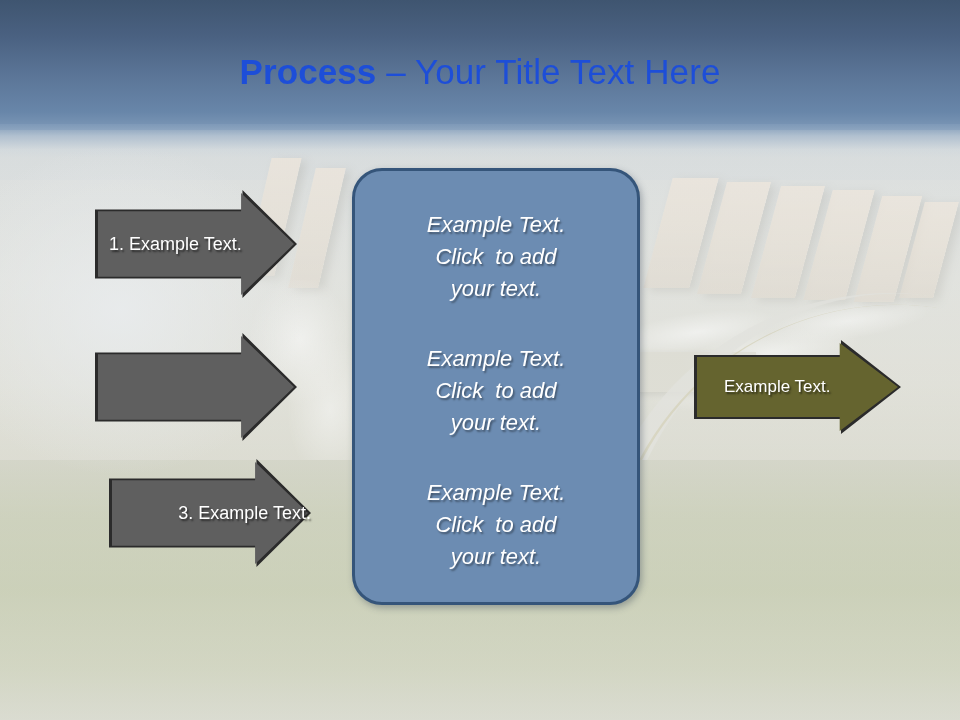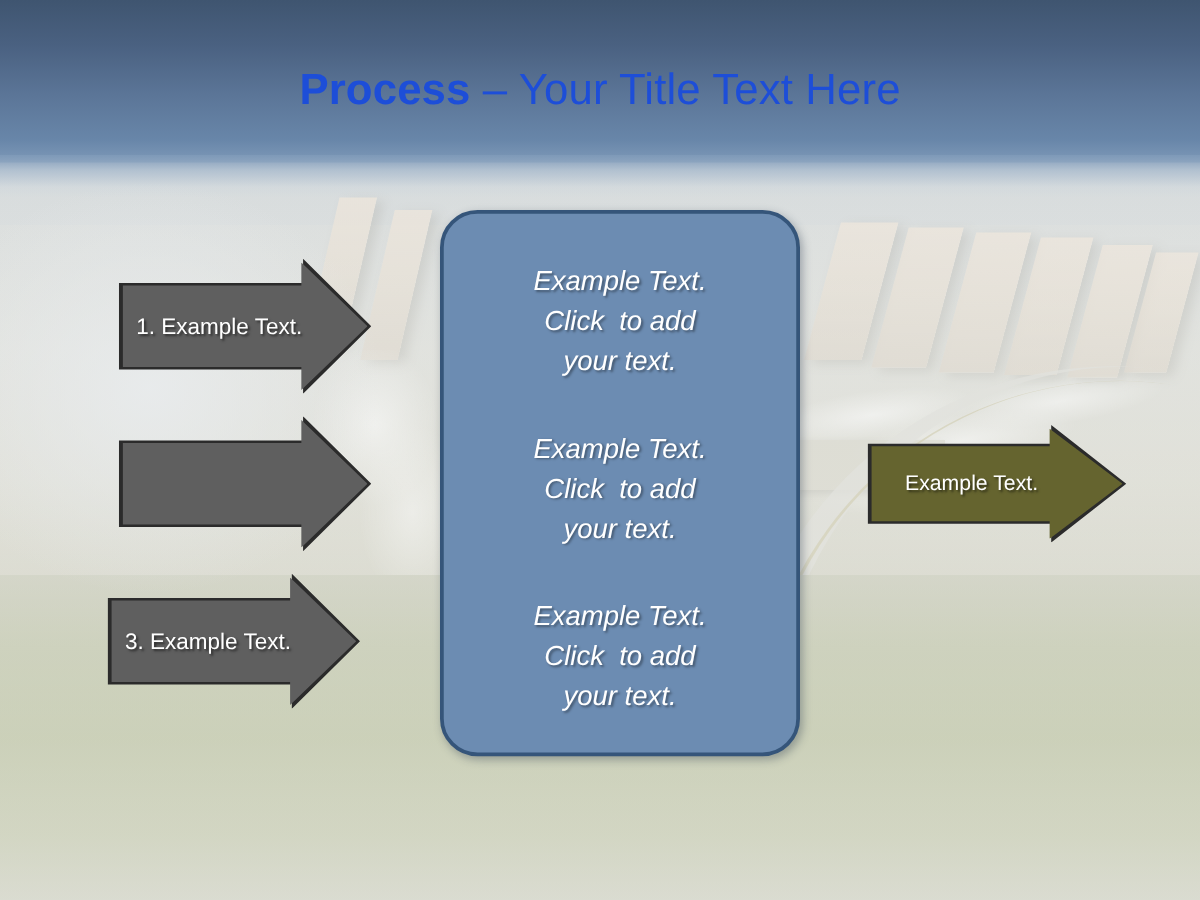--- a/index.html
+++ b/index.html
@@ -220,23 +220,23 @@
   .arrow-label {
     position: relative;
     z-index: 3;
     color: #ffffff;
     font-size: 18px;
     line-height: 22px;
     text-shadow: 1.5px 1.5px 2px rgba(0,0,0,.55);
     white-space: nowrap;
   }
 
-  .arrow-gray-1 { left: 95px; top: 207px; width: 202px; height: 108px; }
+  .arrow-gray-1 { left: 95px; top: 190px; width: 202px; height: 108px; }
   .arrow-gray-2 { left: 95px; top: 333px; width: 202px; height: 108px; }
-  .arrow-gray-3 { left: 86px; top: 459px; width: 202px; height: 108px; }
+  .arrow-gray-3 { left: 109px; top: 459px; width: 202px; height: 108px; justify-content: flex-end; }
   .arrow-gray-1 .arrow-label,
   .arrow-gray-2 .arrow-label,
   .arrow-gray-3 .arrow-label {
     margin-left: 14px;
   }
 
   .arrow-olive { left: 694px; top: 340px; width: 207px; height: 94px; }
   .arrow-olive .arrow-shape {
     -webkit-clip-path: polygon(0% 16%, 71% 16%, 71% 0%, 100% 50%, 71% 100%, 71% 84%, 0% 84%);
     clip-path: polygon(0% 16%, 71% 16%, 71% 0%, 100% 50%, 71% 100%, 71% 84%, 0% 84%);

